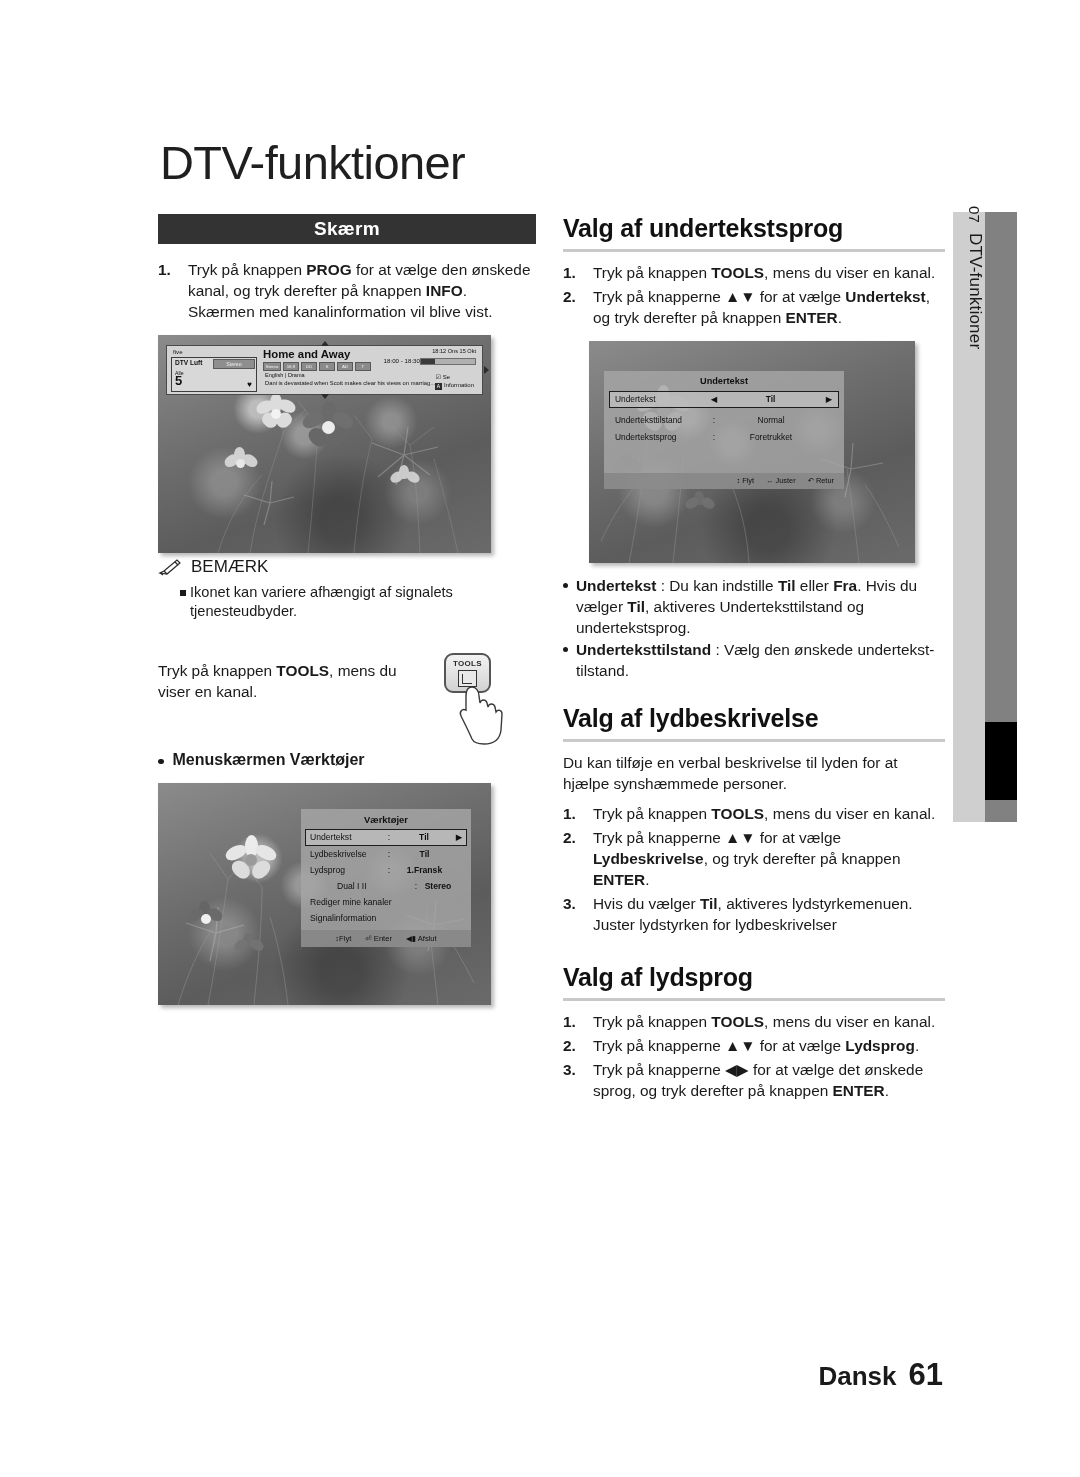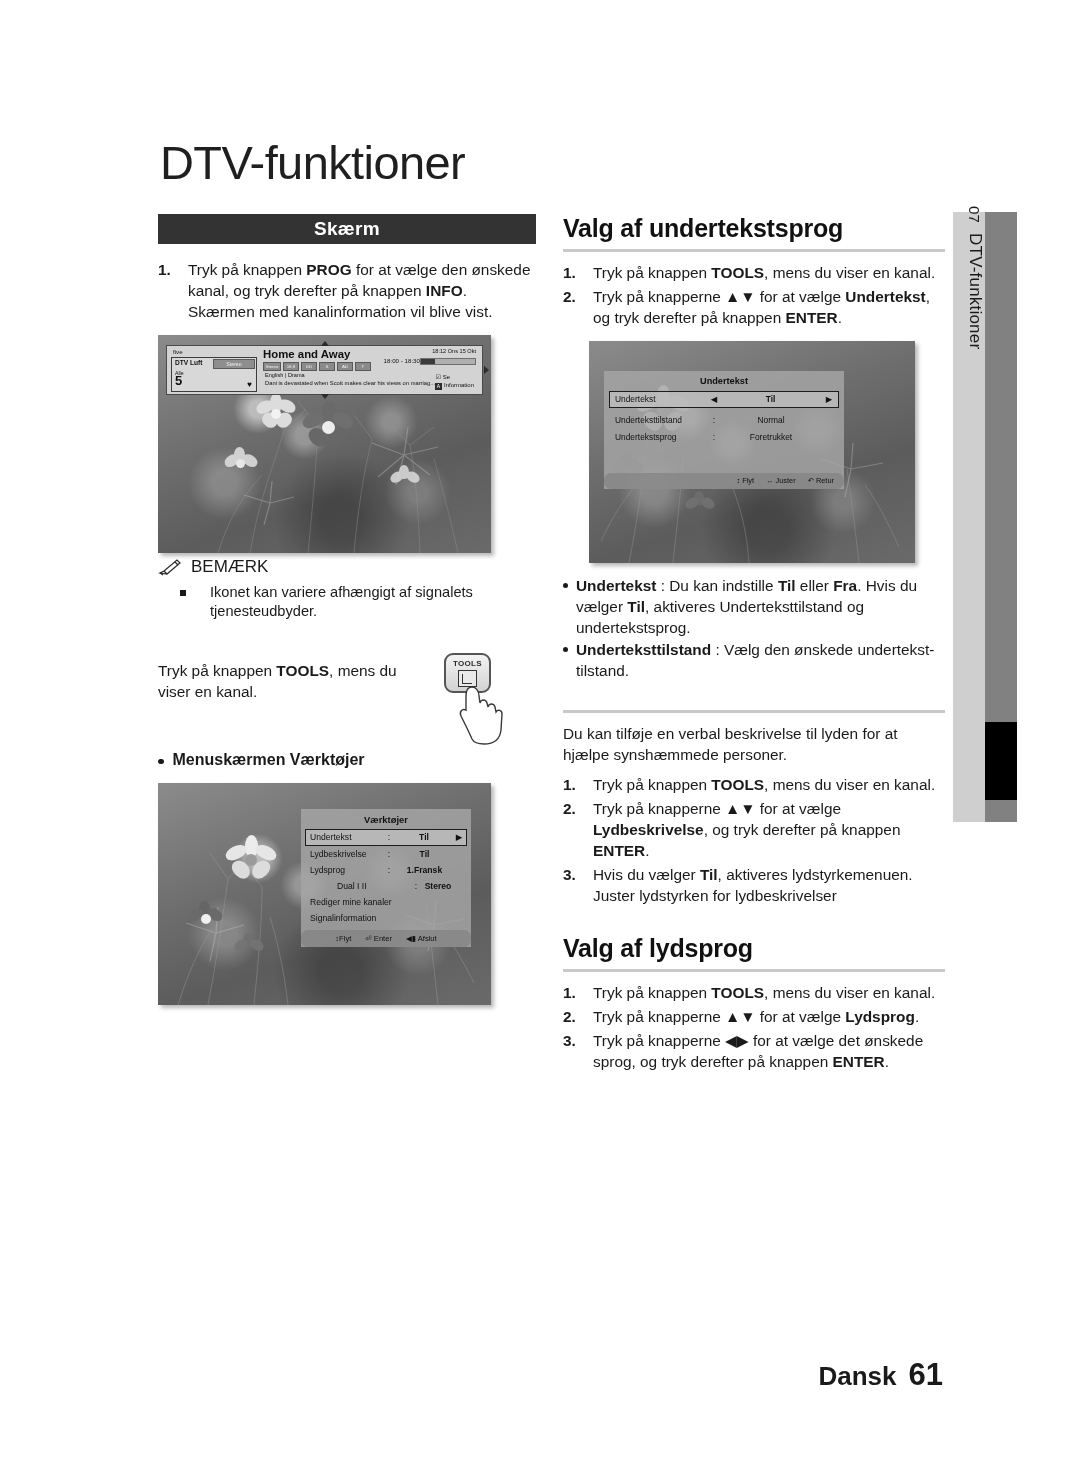--- a/index.html
+++ b/index.html
@@ -48,21 +48,21 @@
     letter-spacing:.3px;
   }
   .step{display:flex;margin-bottom:3px;font-size:15.4px;line-height:1.36;}
   .step .num{width:30px;flex:0 0 30px;font-weight:bold;font-size:15.4px;}
   .step .txt{flex:1;}
   b{font-weight:bold;}
 
   
   .note-head{display:flex;align-items:center;gap:9px;font-size:17px;margin-top:4px;}
   .note-head .pencil{width:24px;height:18px;display:block;}
-  .note-item{display:flex;gap:24px;margin-top:6px;font-size:14.6px;line-height:1.3;padding-left:22px;}
+  .note-item{display:flex;gap:4px;margin-top:6px;font-size:14.6px;line-height:1.3;padding-left:22px;}
   .note-item .sq{flex:0 0 auto;margin-top:7px;width:6px;height:6px;background:#1a1a1a;}
 
   
   .bullet{display:flex;gap:8px;font-size:15.4px;line-height:1.37;margin-bottom:1px;}
   .bullet .dot{flex:0 0 auto;margin-top:8px;width:5px;height:5px;border-radius:50%;background:#1a1a1a;}
   .bullet-strong{font-size:16px;font-weight:bold;display:flex;gap:9px;align-items:flex-start;}
   .bullet-strong .dot{flex:0 0 auto;margin-top:8px;width:5.5px;height:5.5px;border-radius:50%;background:#1a1a1a;}
 
   
   .sec-h{font-size:25px;font-weight:bold;letter-spacing:-.2px;color:#111;}
@@ -120,21 +120,21 @@
   .osd-info .arrow-r{position:absolute;right:-7px;top:50%;margin-top:-4px;width:0;height:0;border-top:4px solid transparent;border-bottom:4px solid transparent;border-left:5px solid #2b2b2b;}
 
   
   .osd-menu{position:absolute;background:rgba(166,166,166,.82);color:#111;}
   .osd-menu .m-title{text-align:center;font-weight:bold;}
   .osd-menu .m-row{display:flex;align-items:center;}
   .osd-menu .m-row .lbl{flex:0 0 auto;}
   .osd-menu .m-row .sep{flex:0 0 auto;text-align:center;}
   .osd-menu .m-row .val{flex:1;text-align:center;font-weight:bold;}
   .osd-menu .m-sel{border:1.5px solid #1d1d1d;background:rgba(190,190,190,.80);}
-  .osd-menu .m-foot{display:flex;justify-content:center;gap:14px;align-items:center;background:rgba(130,130,130,.7);border-radius:7px;}
+  .osd-menu .m-foot{display:flex;justify-content:center;gap:14px;align-items:center;background:rgba(130,130,130,.7);}
 
   
   .toolskey{position:absolute;}
   .toolskey .cap{
     width:47px;height:40px;border:2px solid #555;border-radius:9px;
     background:linear-gradient(180deg,#f3f3f3,#d2d2d2);
     display:flex;flex-direction:column;align-items:center;justify-content:flex-start;
     padding-top:4px;box-sizing:border-box;
   }
   .toolskey .cap .t{font-size:8px;font-weight:bold;letter-spacing:.3px;color:#2a2a2a;}
@@ -486,20 +486,21 @@
     <div class="bullet">
       <span class="dot"></span>
       <span><b>Undertekst</b><span> : Du kan indstille </span><b>Til</b><span> eller </span><b>Fra</b><span>. Hvis du vælger </span><b>Til</b><span>, aktiveres Underteksttilstand og undertekstsprog.</span></span>
     </div>
     <div class="bullet">
       <span class="dot"></span>
       <span><b>Underteksttilstand</b><span> : Vælg den ønskede undertekst-tilstand.</span></span>
     </div>
 
     <div style="height:22px"></div>
+    <div class="sec-h">Valg af lydbeskrivelse</div>
     <div class="sec-rule"></div>
     <div style="font-size:15.4px;line-height:1.36;margin-bottom:9px;">Du kan tilføje en verbal beskrivelse til lyden for at hjælpe synshæmmede personer.</div>
 
     <div class="step">
       <div class="num">1.</div>
       <div class="txt"><span>Tryk på knappen </span><b>TOOLS</b><span>, mens du viser en kanal.</span></div>
     </div>
     <div class="step">
       <div class="num">2.</div>
       <div class="txt"><span>Tryk på knapperne ▲▼ for at vælge </span><b>Lydbeskrivelse</b><span>, og tryk derefter på knappen </span><b>ENTER</b><span>.</span></div>

